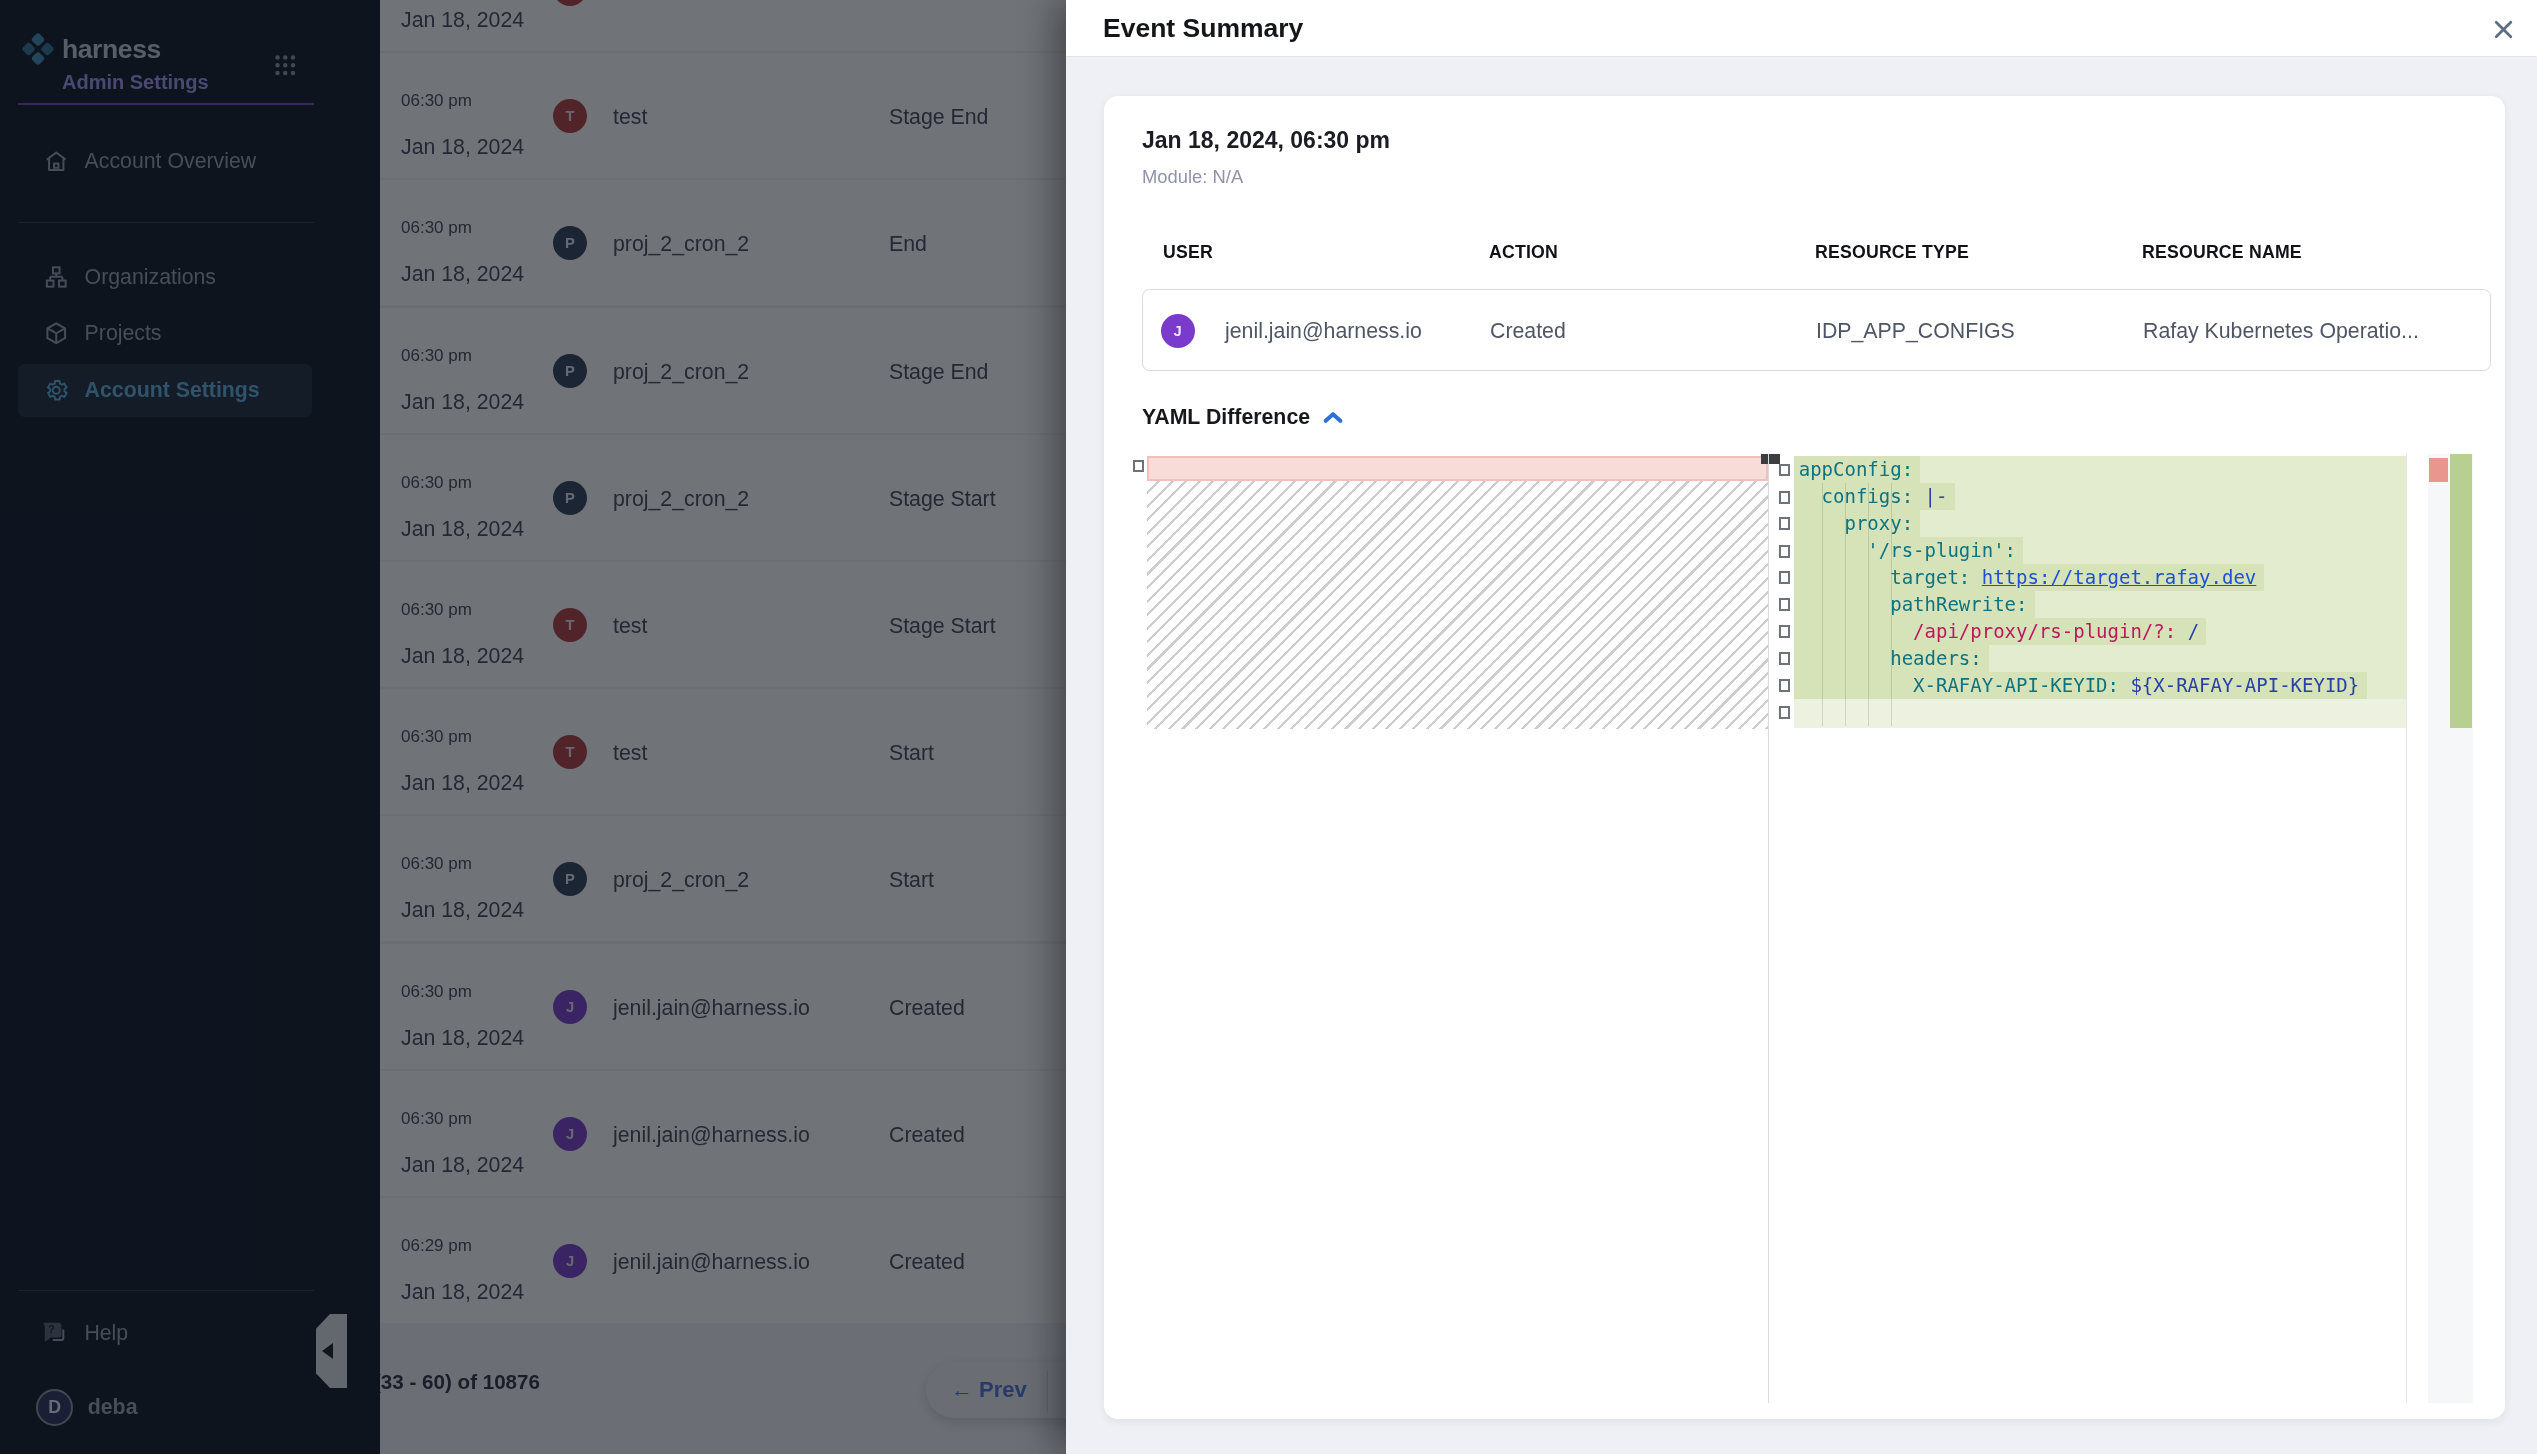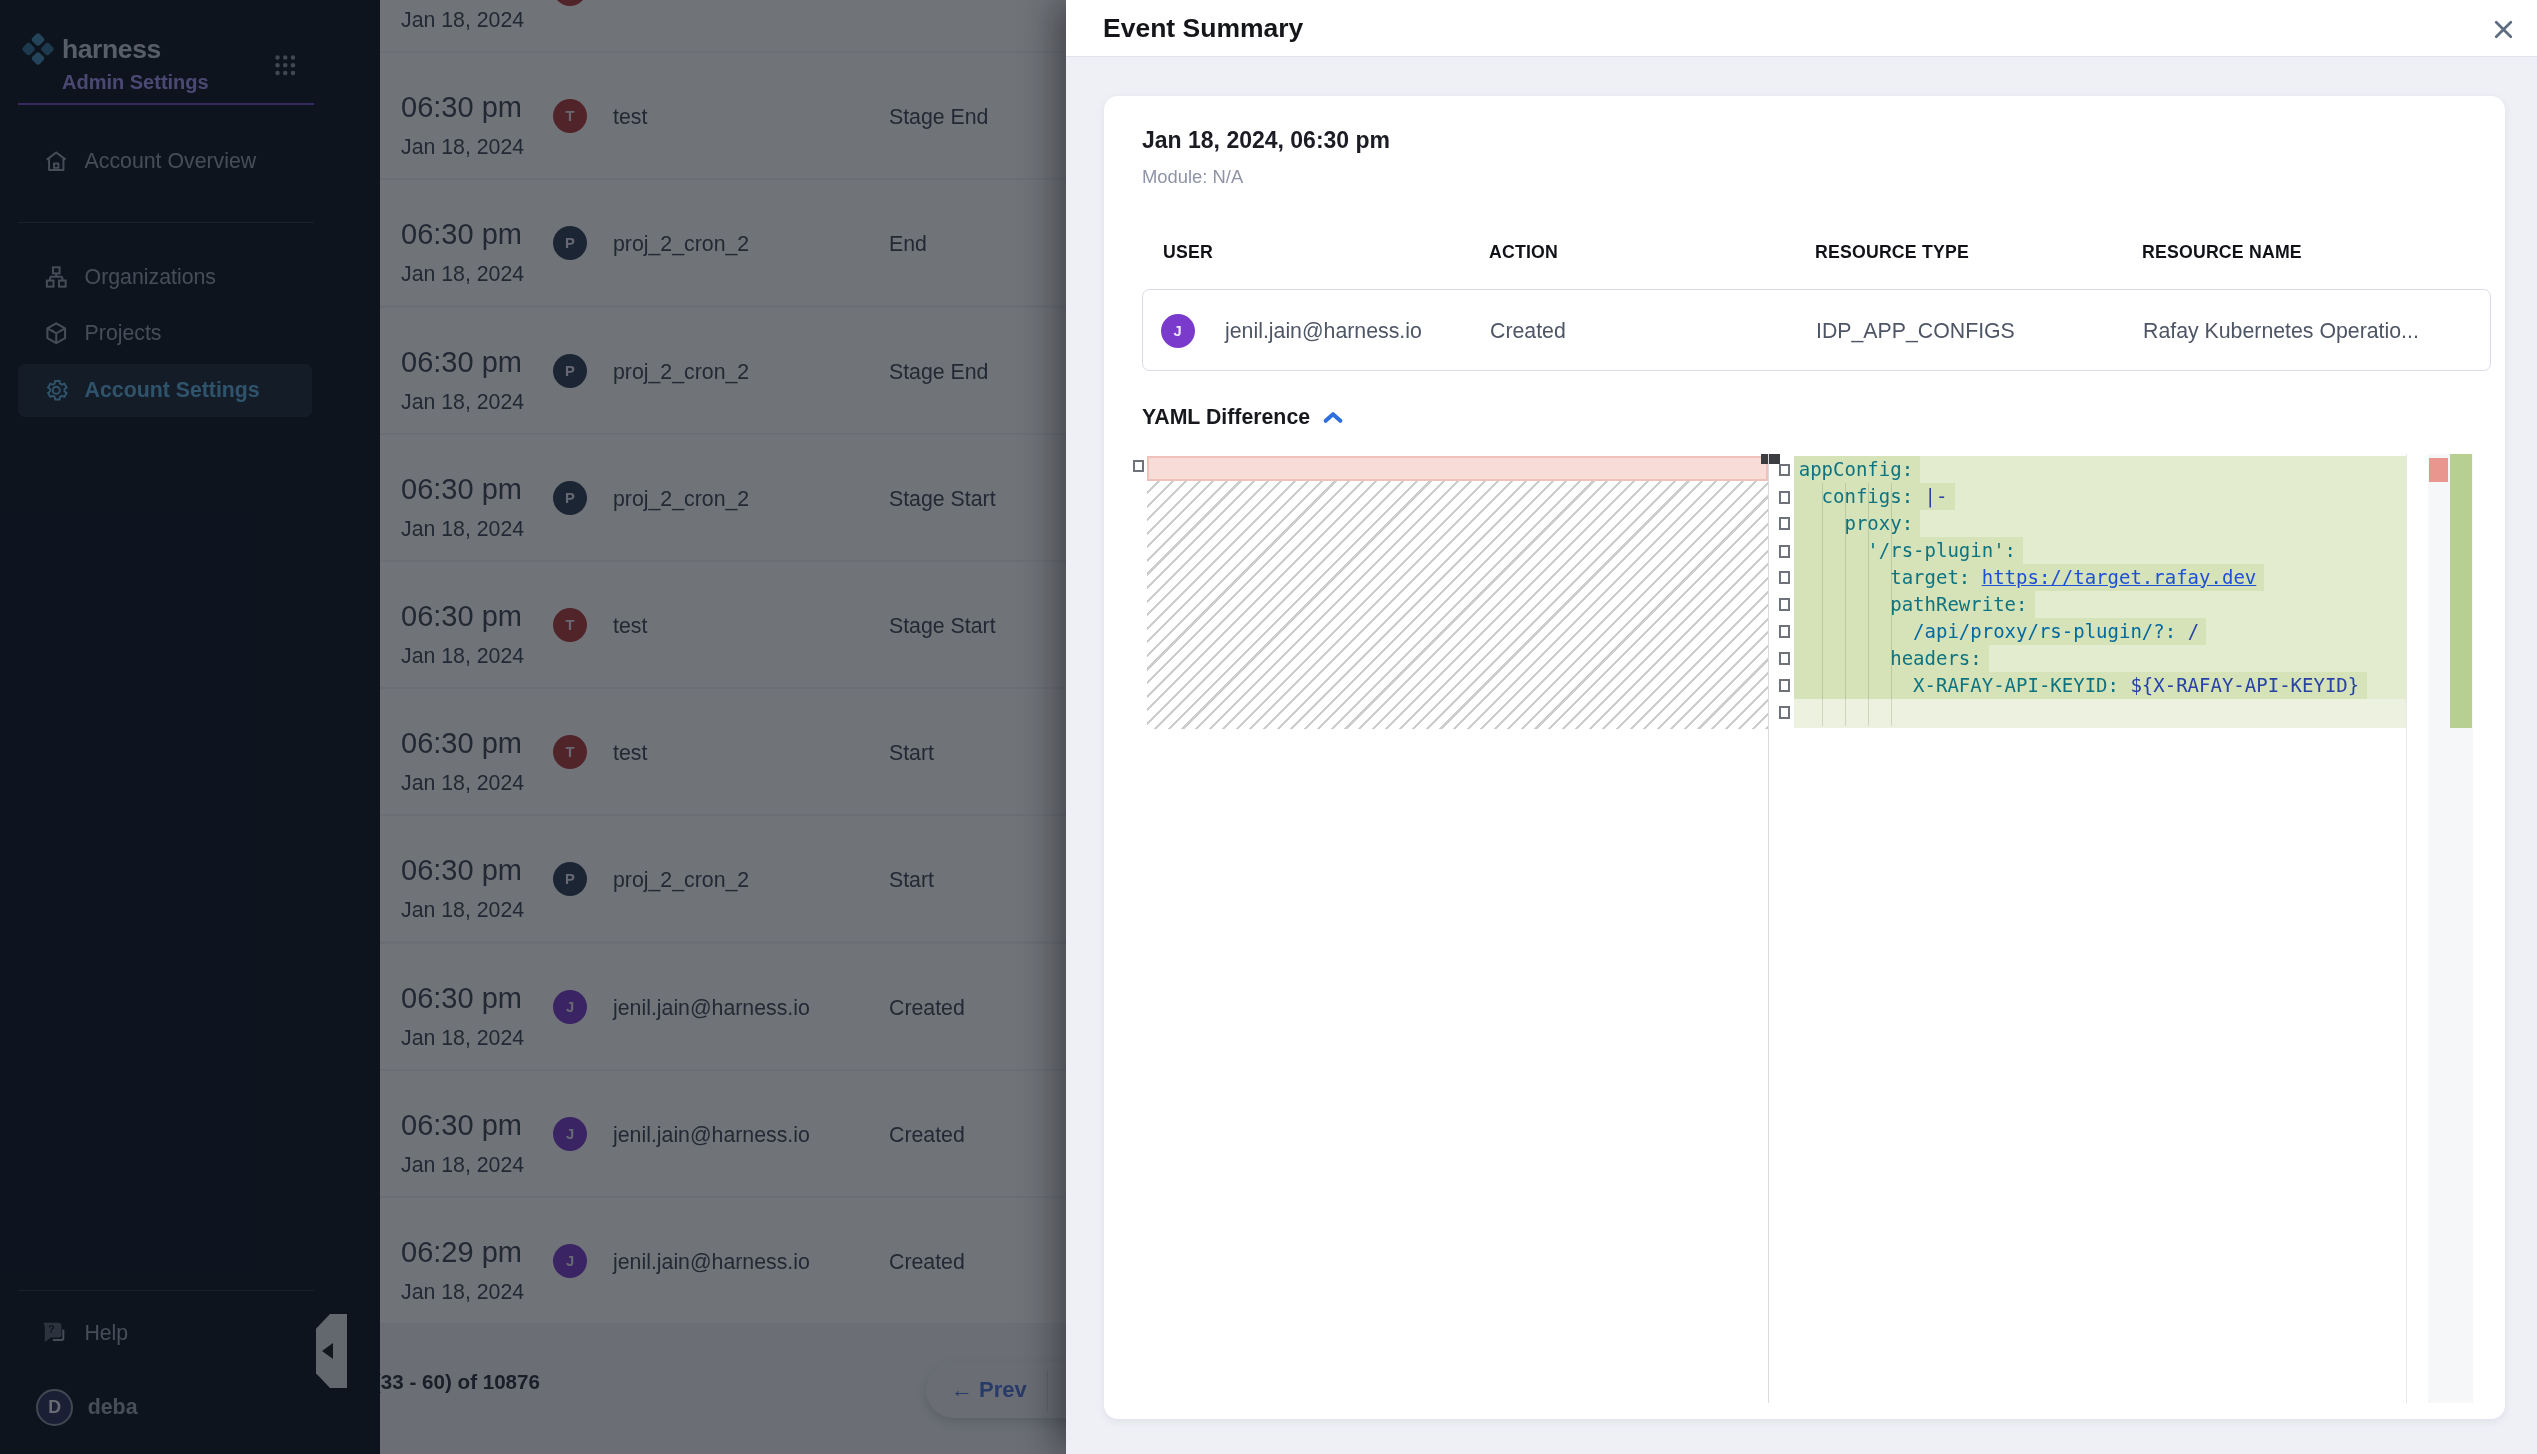--- a/index.html
+++ b/index.html
@@ -22,21 +22,21 @@
   .help-row { position:absolute; left:18.4px; top:1311px; width:294px; height:44px; display:flex; align-items:center; color:#97a0af; font-size:21.3px; }
   .help-row .nv-icon { width:28px; height:28px; margin-left:22px; margin-right:16px; }
   .user-row { position:absolute; left:18.4px; top:1385px; width:294px; height:44px; display:flex; align-items:center; color:#9aa2b0; font-size:21.3px; font-weight:bold; }
   .user-avatar { width:37px; height:37px; margin-left:17.7px; margin-right:14.7px; border-radius:50%; background:#2c2f58; border:2.2px solid #8b93a0; color:#e8eaf2; font-size:17.7px; font-weight:bold; display:flex; align-items:center; justify-content:center; }
   .collapse-tab { position:absolute; left:316px; top:1314px; width:31px; height:74px; background:#dfe1e6; clip-path:polygon(0 20%, 45% 0, 100% 0, 100% 100%, 45% 100%, 0 80%); z-index:2; }
   .collapse-tab .tri { position:absolute; left:5.9px; top:29px; width:0; height:0; border-top:8px solid transparent; border-bottom:8px solid transparent; border-right:11.8px solid #16181d; }
 
   
   .list { position:absolute; left:356px; top:-74px; width:942px; z-index:0; }
   .row { position:relative; height:125px; margin-bottom:2.2px; background:#ffffff; border-radius:7.4px 0 0 7.4px; }
-  .row .t { position:absolute; left:45px; top:38px; font-size:29px; color:#3f4656; }
+  .row .t { position:absolute; left:45px; top:38px; font-size:17px; color:#3f4656; }
   .row .d { position:absolute; left:45px; top:82px; font-size:21.3px; color:#3f4656; }
   .row .avatar { position:absolute; left:197px; top:46px; width:34px; height:34px; border-radius:50%; color:#e9e4ef; font-size:14.7px; font-weight:bold; display:flex; align-items:center; justify-content:center; }
   .row .nm { position:absolute; left:257px; top:52px; font-size:21.3px; color:#3f4656; }
   .row .ac { position:absolute; left:533px; top:52px; font-size:21.3px; color:#3f4656; }
 
   .foot { position:absolute; left:374px; top:1370px; font-size:20.6px; font-weight:bold; color:#262c3a; z-index:0; }
   .pager { position:absolute; left:926px; top:1362px; width:309px; height:56px; background:#f1f2f5; border-radius:29px; box-shadow:0 4.4px 11.8px rgba(30,34,48,.18); display:flex; align-items:center; z-index:0; }
   .pager .prev { margin-left:25px; font-size:22px; color:#4a72d8; font-weight:bold; cursor:pointer; }
   .pager .sep { width:0.7px; height:41px; background:#d9dade; margin-left:20.6px; }
   .pager .pg { margin-left:26.5px; font-size:22px; color:#4a72d8; font-weight:bold; cursor:pointer; }
@@ -325,21 +325,21 @@
         <div class="gsq" style="top:225px;"></div>
         <div class="gsq" style="top:252px;"></div>
 
         <div class="code">
           <div class="cl"><span class="hl"><span style="color: rgb(14, 115, 128);">appConfig:</span><span></span></span></div>
           <div class="cl"><span class="hl"><span style="color: rgb(14, 115, 128);">  configs: </span><span style="color: rgb(39, 65, 166);">|-</span></span></div>
           <div class="cl"><span class="hl"><span style="color: rgb(14, 115, 128);">    proxy:</span><span></span></span></div>
           <div class="cl"><span class="hl"><span style="color: rgb(14, 115, 128);">      '/rs-plugin':</span><span></span></span></div>
           <div class="cl"><span class="hl"><span style="color: rgb(14, 115, 128);">        target: </span><span class="u" style="color: rgb(29, 79, 215);">https://target.rafay.dev</span></span></div>
           <div class="cl"><span class="hl"><span style="color: rgb(14, 115, 128);">        pathRewrite:</span><span></span></span></div>
-          <div class="cl"><span class="hl"><span style="color: #0369a1;">          /api/proxy/rs-plugin/?: </span><span style="color: rgb(39, 65, 166);">/</span></span></div>
+          <div class="cl"><span class="hl"><span style="color: #be185d;">          /api/proxy/rs-plugin/?: </span><span style="color: rgb(39, 65, 166);">/</span></span></div>
           <div class="cl"><span class="hl"><span style="color: rgb(14, 115, 128);">        headers:</span><span></span></span></div>
           <div class="cl"><span class="hl"><span style="color: rgb(14, 115, 128);">          X-RAFAY-API-KEYID: </span><span style="color: rgb(39, 65, 166);">${X-RAFAY-API-KEYID}</span></span></div>
           <div class="pale-row"></div>
         </div>
 
         <div class="guides">
           <i style="left:28px;"></i>
             <i style="left:51px;"></i>
             <i style="left:74px;"></i>
             <i style="left:97px;"></i>

